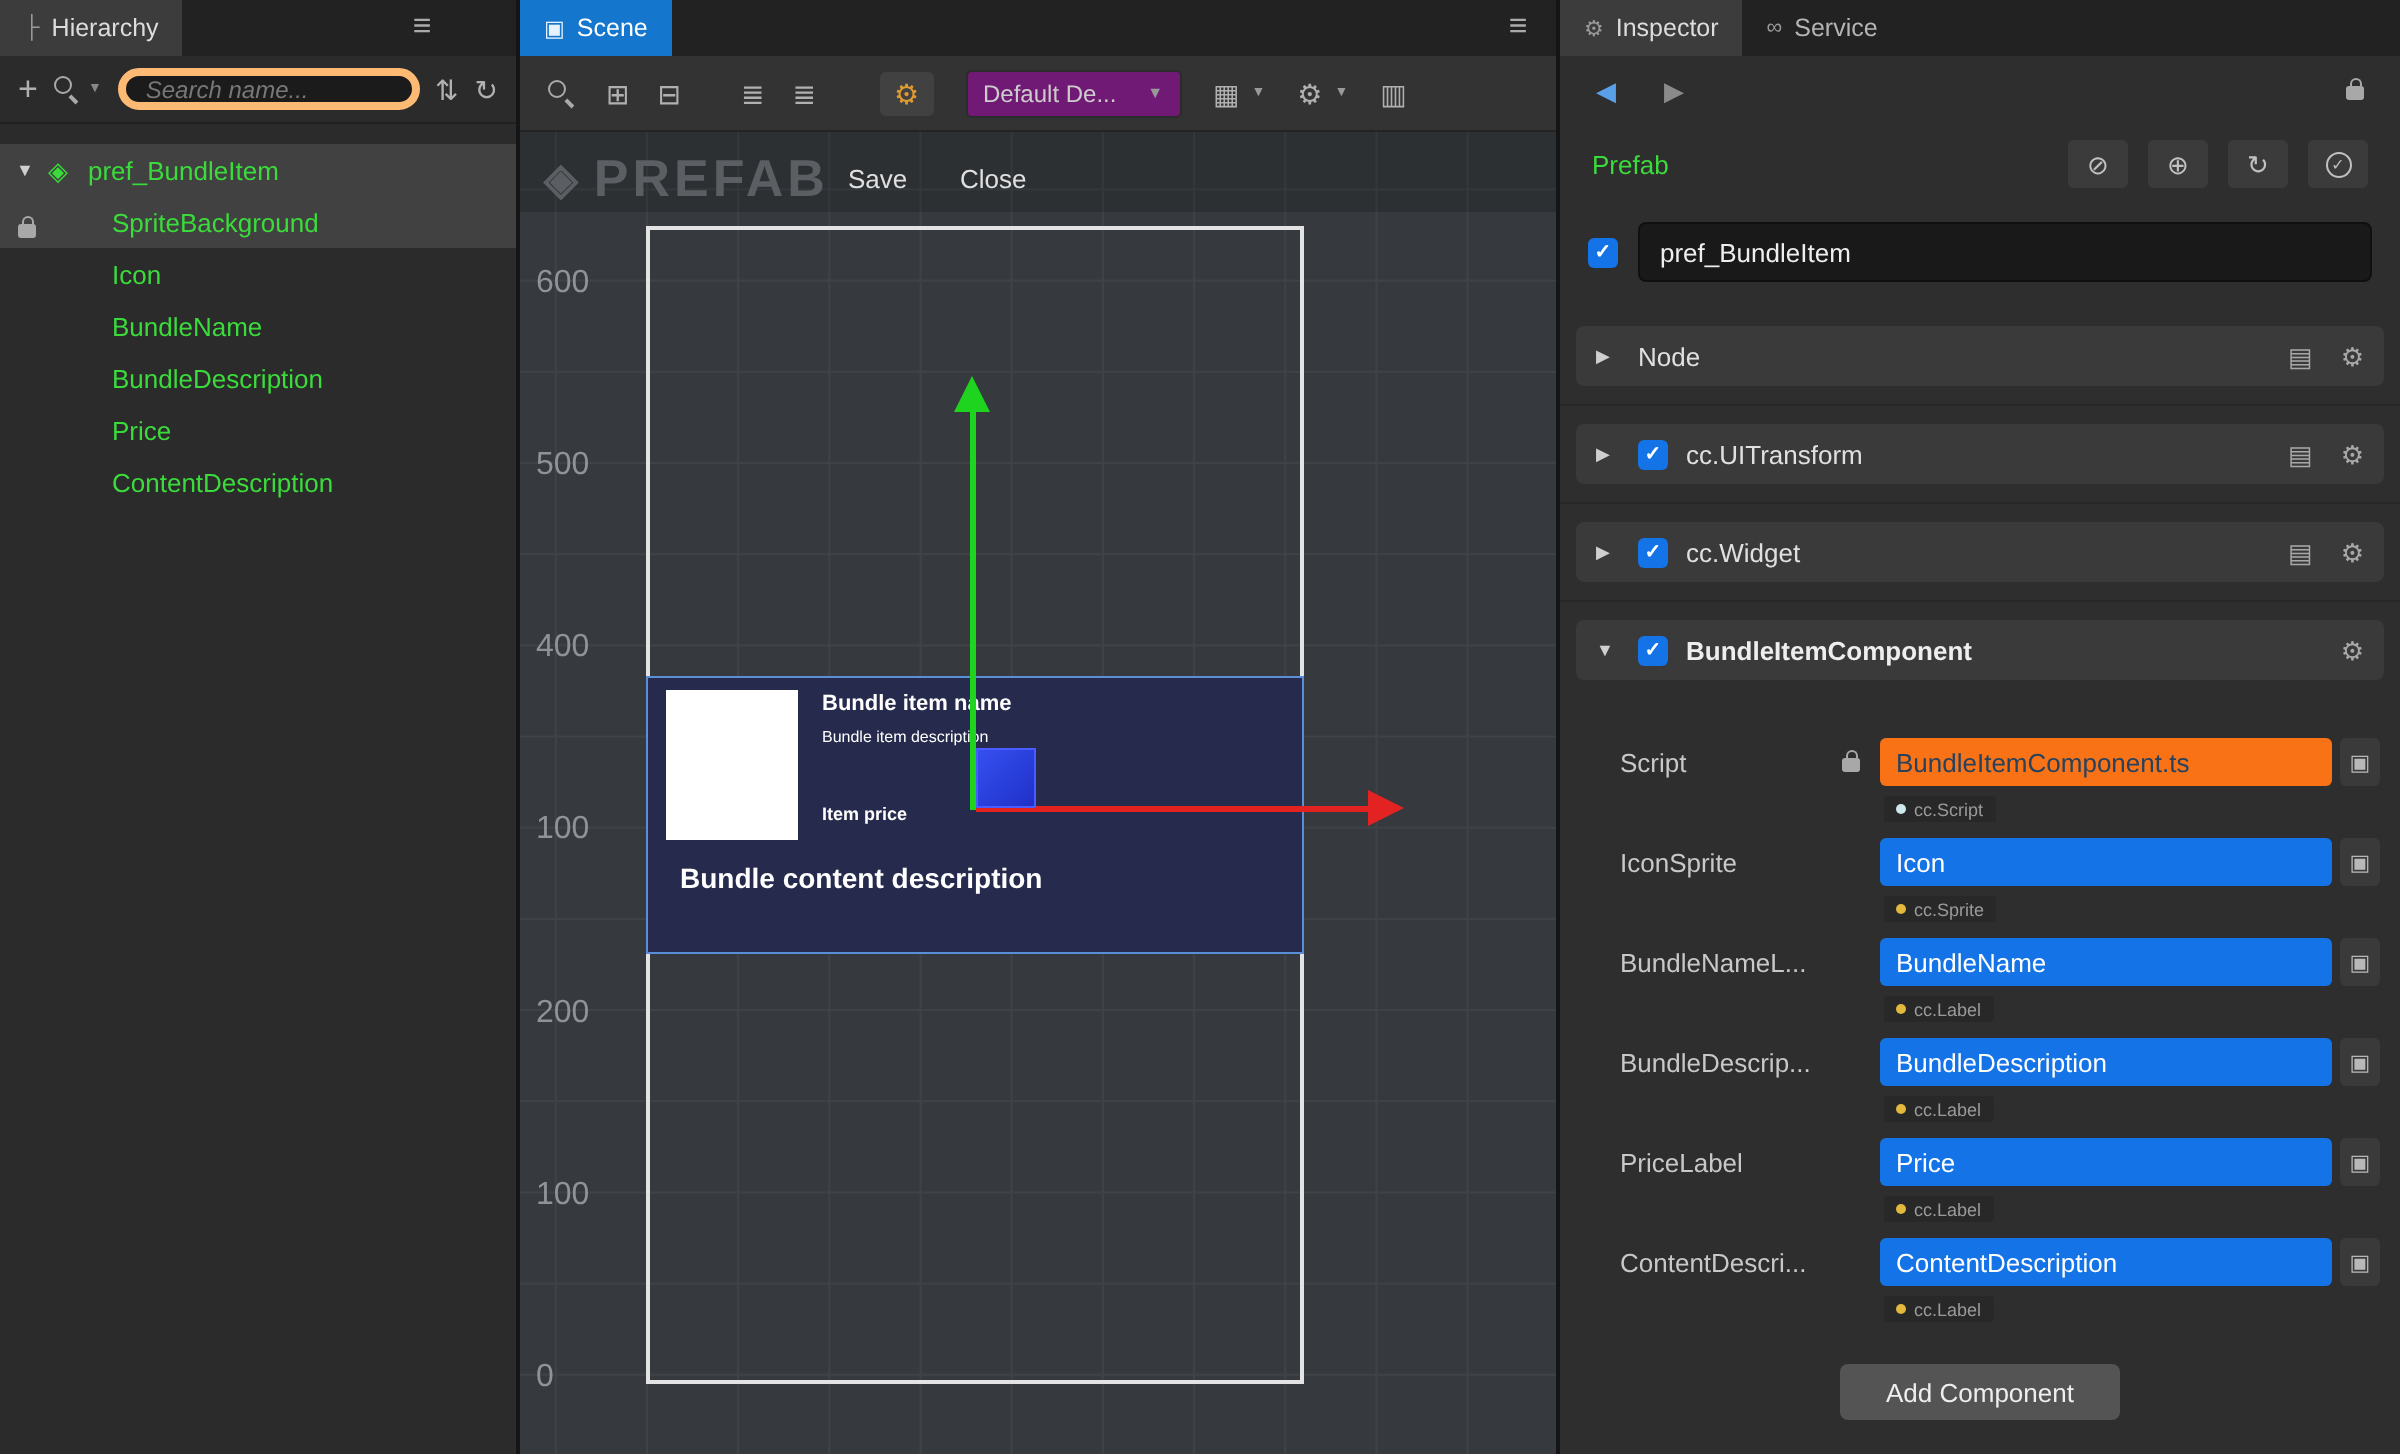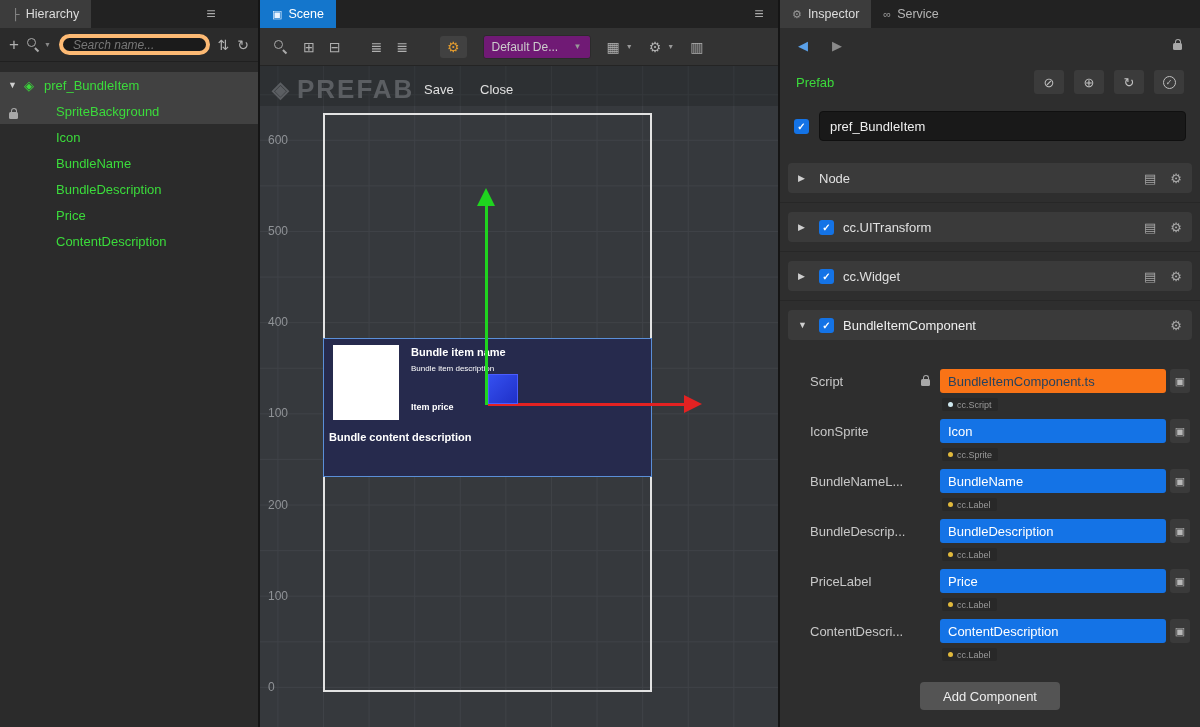--- a/index.html
+++ b/index.html
@@ -45,28 +45,28 @@
   .scene-dropdown { height:24px; min-width:108px; background:#701a75; border:1px solid #2b2b2b; border-radius:3px; display:flex; align-items:center; justify-content:space-between; padding:0 8px; color:#ccc; font-size:12px; gap:8px; }
   .scene-dropdown .dd-arrow { font-size:8px; color:#999; }
   .dd-arrow-sm { font-size:7px; color:#999; margin-left:-10px; }
   .canvas { position:absolute; left:0; top:66px; width:518px; height:661px; overflow:hidden; background-color:#36393d;
     background-image:linear-gradient(#3f4247 1px, transparent 1px), linear-gradient(90deg, #3f4247 1px, transparent 1px);
     background-size:45.6px 45.6px; background-position:17.4px 28.2px; }
   .scene-topband { position:absolute; left:0; top:0; width:100%; height:40px; background:rgba(20,22,24,0.25); }
   .watermark { position:absolute; left:12px; top:8px; display:flex; align-items:center; gap:6px; color:#5b5e62; font-weight:bold; font-size:26px; letter-spacing:2px; }
   .watermark .wm-icon { font-size:22px; }
   .scene-btn { position:absolute; top:12px; color:#e0e0e0; font-size:13px; padding:4px 8px; }
-  .ruler-label { position:absolute; left:8px; color:#8f9296; font-size:12px; }
+  .ruler-label { position:absolute; left:8px; color:#8f9296; font-size:16px; }
   .node-rect { position:absolute; left:63px; top:47px; width:329px; height:579px; border:2px solid #e3e3e3; }
   .preview { position:absolute; left:63px; top:272px; width:329px; height:139px; background:#262a4d; border:1px solid #5a8fd8; color:#fff; }
   .preview .icon-sq { position:absolute; left:9px; top:6px; width:66px; height:75px; background:#ffffff; }
   .pv-name { position:absolute; left:87px; top:7px; font-size:11px; font-weight:bold; }
   .pv-desc { position:absolute; left:87px; top:25px; font-size:8px; }
   .pv-price { position:absolute; left:87px; top:63px; font-size:9px; font-weight:bold; }
-  .pv-content { position:absolute; left:5px; top:92px; font-size:11px; font-weight:bold;text-align:right; }
+  .pv-content { position:absolute; left:16px; top:92px; font-size:14px; font-weight:bold;text-align:right; }
   .gz-green-line { position:absolute; left:225px; top:140px; width:3px; height:199px; background:#1fd41f; }
   .gz-green-head { position:absolute; left:217px; top:122px; width:0; height:0; border-left:9px solid transparent; border-right:9px solid transparent; border-bottom:18px solid #1fd41f; }
   .gz-red-line { position:absolute; left:228px; top:337px; width:196px; height:3px; background:#e32222; }
   .gz-red-head { position:absolute; left:424px; top:329px; width:0; height:0; border-top:9px solid transparent; border-bottom:9px solid transparent; border-left:18px solid #e32222; }
   .gz-cube { position:absolute; left:228px; top:308px; width:30px; height:30px; background:linear-gradient(135deg,#3550f0,#1f30c8); border:1px solid #4a5cff; }
 
   
   .panel-inspector { position:absolute; left:778px; top:0; width:422px; height:727px; background:#2e2e2e; border-left:2px solid #151515; }
   .i-nav { height:34px; display:flex; align-items:center; gap:24px; padding:0 18px; }
   .nav-back { color:#5aa0e8; font-size:13px; }
@@ -75,21 +75,21 @@
   .prefab-label { color:#3bdb3b; font-size:13px; }
   .pf-btn { width:30px; height:24px; background:#3b3b3b; border-radius:3px; display:flex; align-items:center; justify-content:center; color:#c0c0c0; font-size:13px; }
   .circle-check { width:13px; height:13px; border:1.2px solid #c0c0c0; border-radius:50%; display:flex; align-items:center; justify-content:center; font-size:8px; }
   .i-name-row { height:48px; display:flex; align-items:center; gap:10px; padding:0 14px; }
   .name-input { flex:1; height:30px; background:#191919; border:1px solid #101010; border-radius:4px; color:#eee; font-size:13px; padding:0 10px; outline:none; font-family:"Liberation Sans", sans-serif; }
   .section { border-top:1px solid #272727; margin-top:9px; padding-top:9px; }
   .section.first { border-top:none; margin-top:4px; }
   .section-hdr { height:30px; margin:0 8px; background:#3a3a3a; border-radius:4px; display:flex; align-items:center; gap:9px; padding:0 10px; }
   .sec-caret { width:12px; color:#cfcfcf; font-size:9px; }
   .sec-label { color:#e0e0e0; }
-  .sec-label.bold { font-weight:normal; color:#eee; }
+  .sec-label.bold { font-weight:bold; color:#eee; }
   .hdr-icons { margin-left:auto; display:flex; gap:14px; color:#a8a8a8; font-size:13px; }
   .props { padding:16px 0 0; }
   .prop-row { display:flex; align-items:center; height:50px; padding:0 10px 0 30px; }
   .prop-label { flex:1; color:#c8c8c8; font-size:13px; }
   .prop-lock { margin-right:10px; }
   .field-wrap { position:relative; width:226px; flex:none; }
   .prop-badge { position:absolute; top:-12px; left:2px; height:13px; display:flex; align-items:center; gap:4px; background:#282828; padding:0 6px; border-radius:2px; font-size:9px; color:#9a9a9a; white-space:nowrap;margin-top:41px; }
   .dot { width:5px; height:5px; border-radius:50%; flex:none; }
   .dot.yellow { background:#e2b93b; }
   .dot.cyan { background:#cfe8ef; }

